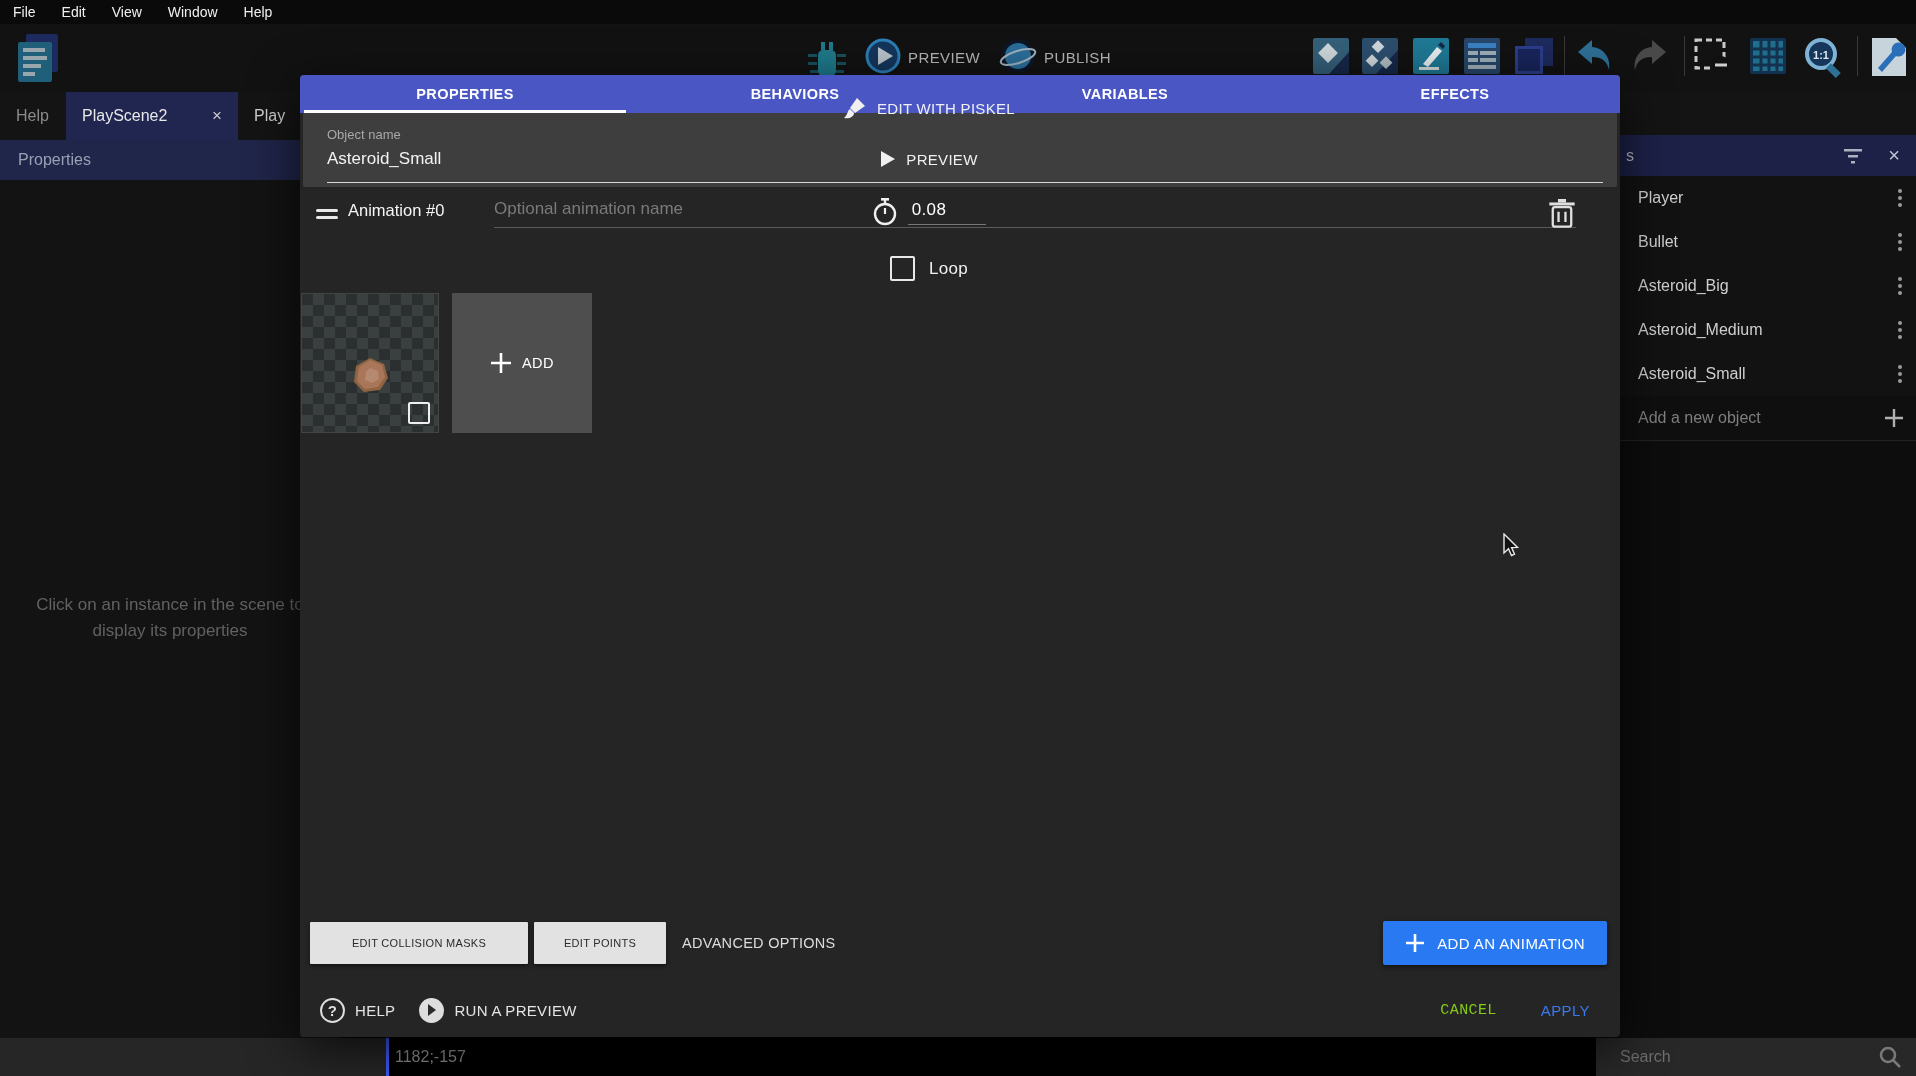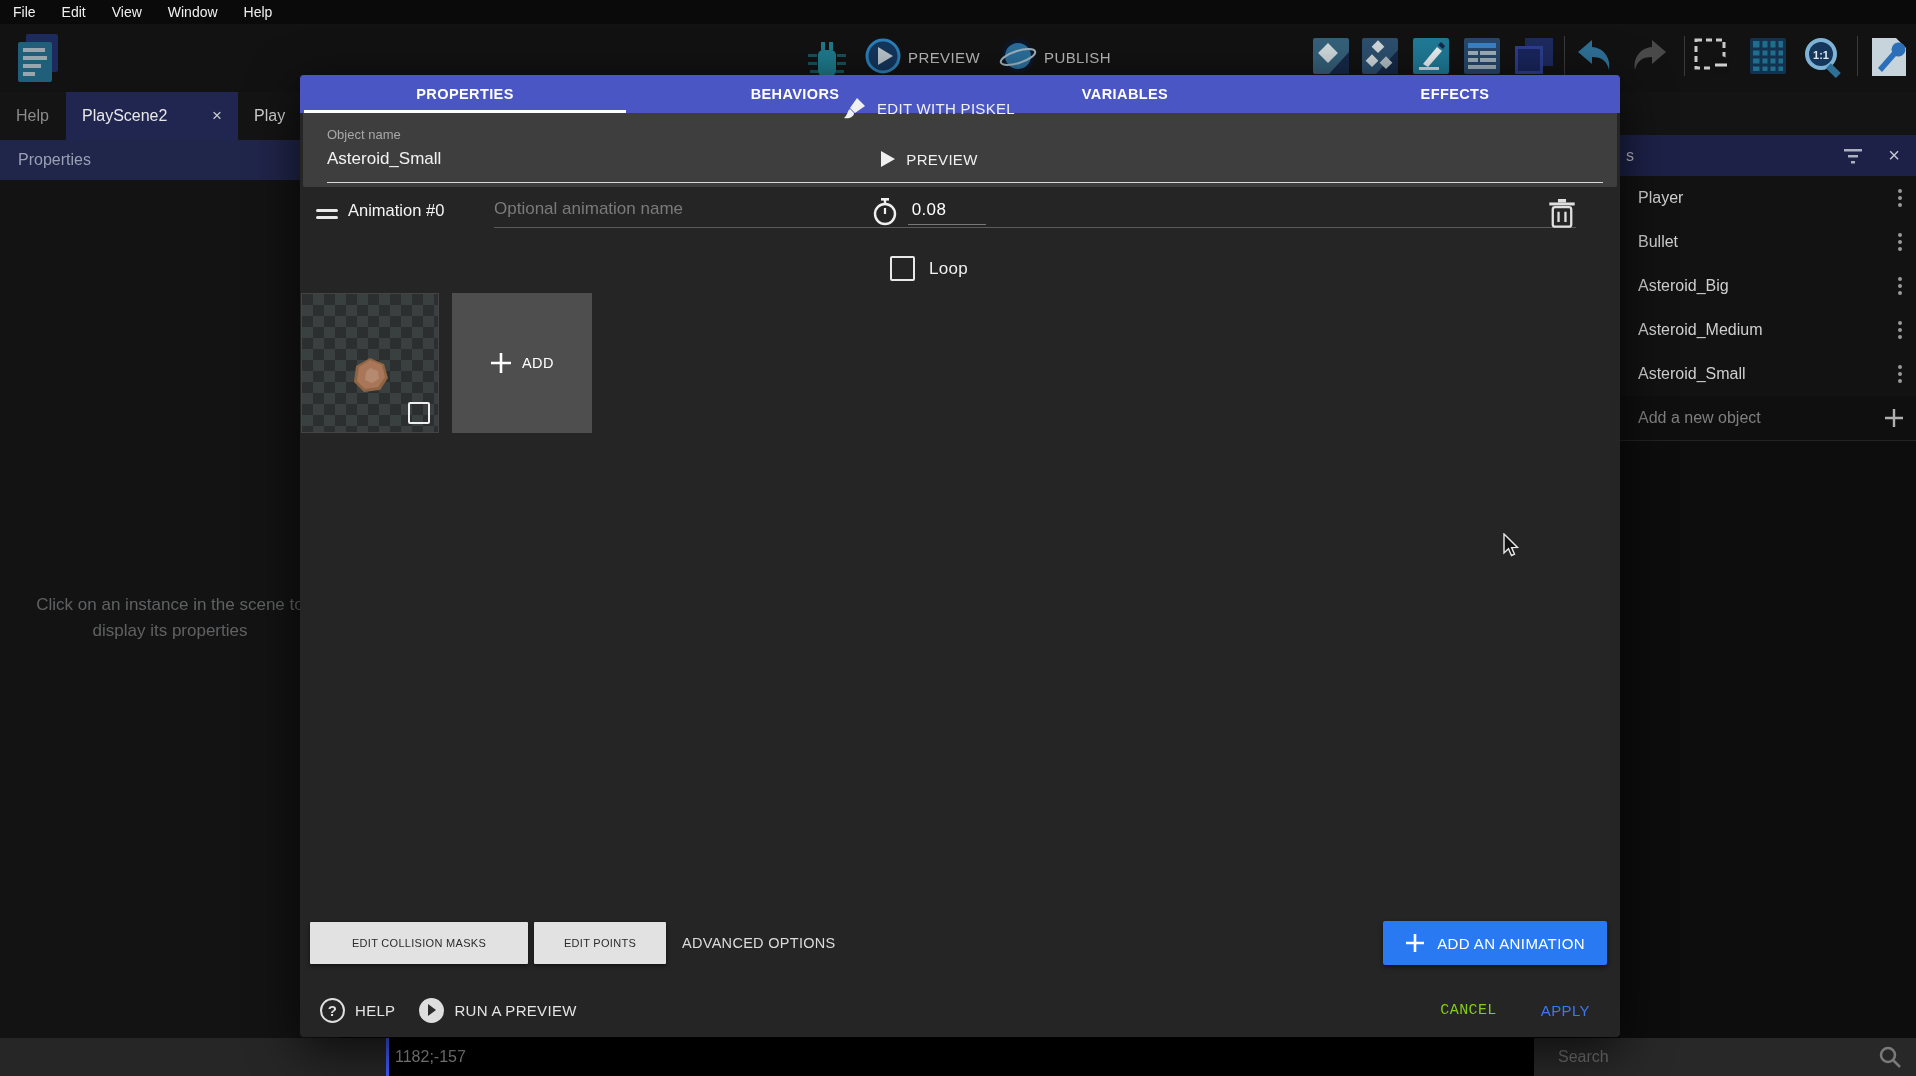--- a/index.html
+++ b/index.html
@@ -33,21 +33,21 @@
   .obj-row{left:0;width:296px;height:44px;display:flex;align-items:center;border-bottom:1px solid #232323;background:#121212;}
   .obj-row span{color:#cfcfcf;font-size:16px;margin-left:18px;flex:1;}
   .kebab{width:4px;margin-right:14px;display:flex;flex-direction:column;gap:3px;}
   .kebab i{width:4px;height:4px;border-radius:50%;background:#9a9a9a;}
 
   
   #statusbar{left:0;top:1038px;width:1916px;height:38px;background:#84cc16;z-index:4;display:flex;}
   #status-left{width:386px;height:38px;background:#262626;}
   #status-accent{width:3px;height:38px;background:#3d5afe;}
   #coords{flex:1;display:flex;align-items:center;color:#8f8f8f;font-size:16px;padding-left:6px;background:#000;}
-  #searchbox{width:382px;height:38px;background:#282828;display:flex;align-items:center;}
+  #searchbox{width:320px;height:38px;background:#282828;display:flex;align-items:center;}
   #searchbox span{color:#6e6e6e;font-size:16px;margin-left:24px;flex:1;}
 
   
   #dialog{left:300px;top:75px;width:1320px;height:962px;background:#252526;border-radius:4px;
           box-shadow:0 12px 50px rgba(0,0,0,.7);z-index:5;}
   #dlg-tabs{left:0;top:0;width:1320px;height:38px;background:#4956c4;border-radius:4px 4px 0 0;display:flex;}
   .dlg-tab{width:330px;height:38px;display:flex;align-items:center;justify-content:center;
            color:#fff;font-size:14.5px;font-weight:bold;letter-spacing:.4px;position:relative;}
   .dlg-tab.active::after{content:"";position:absolute;left:4px;right:4px;bottom:0;height:3px;background:#fff;}
   #objsec{left:3px;top:38px;width:1314px;height:74px;background:#3e3e3e;border-radius:0 0 2px 2px;}

